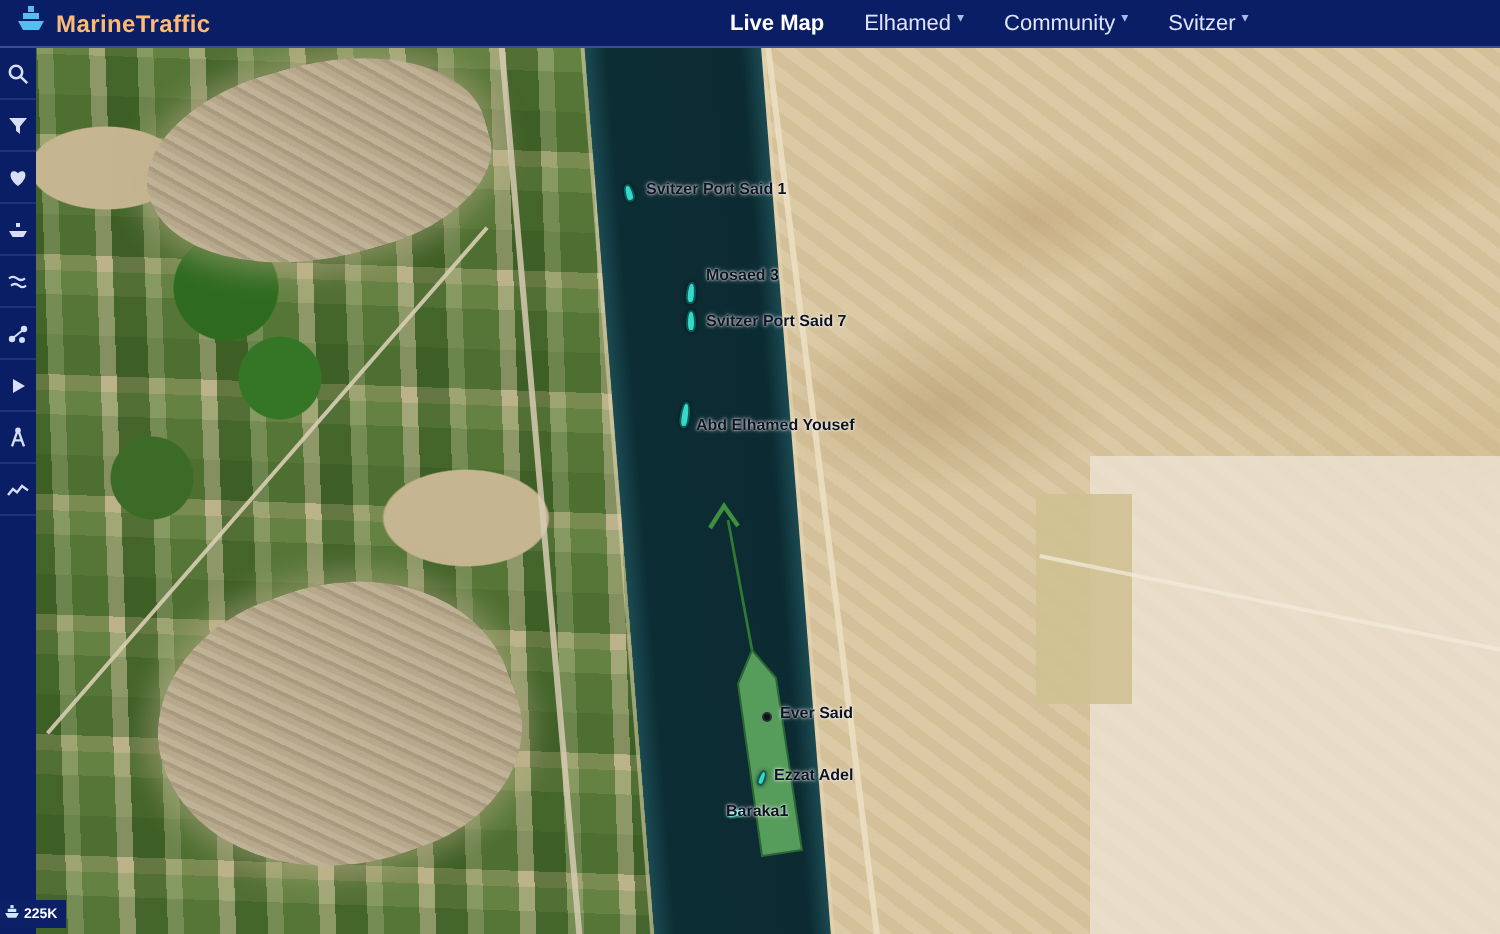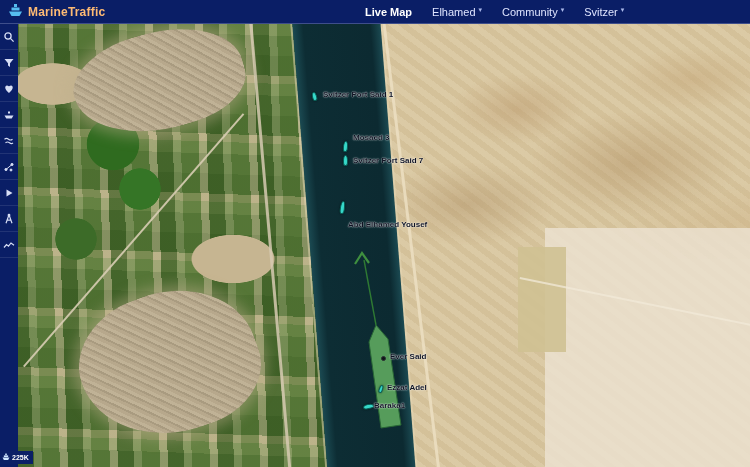--- a/index.html
+++ b/index.html
@@ -231,20 +231,20 @@
 
       <div class="vdot" id="eg-dot" style="left: 363px; top: 332px;"></div>
       <div class="vlabel" id="eg-label" style="left: 372px; top: 328px;">Ever Said</div>
     <div class="vmarker" style="left: 294px; top: 68px; width: 5px; height: 9px; transform: rotate(-15deg);"></div>
         <div class="vlabel" style="left: 305px; top: 66px;">Svitzer Port Said 1</div>
         <div class="vmarker" style="left: 325px; top: 117px; width: 5px; height: 11px; transform: rotate(5deg);"></div>
         <div class="vlabel" style="left: 335px; top: 109px;">Mosaed 3</div>
         <div class="vmarker" style="left: 325px; top: 131px; width: 5px; height: 11px; transform: rotate(0deg);"></div>
         <div class="vlabel" style="left: 335px; top: 132px;">Svitzer Port Said 7</div>
         <div class="vmarker" style="left: 322px; top: 177px; width: 5px; height: 13px; transform: rotate(8deg);"></div>
-        <div class="vlabel" style="left: 330px; top: 184px; margin-top: 12px;">Abd Elhamed Yousef</div>
+        <div class="vlabel" style="left: 330px; top: 184px;">Abd Elhamed Yousef</div>
         <div class="vmarker" style="left: 361px; top: 361px; width: 4px; height: 8px; transform: rotate(20deg);"></div>
         <div class="vlabel" style="left: 369px; top: 359px; text-align: right;">Ezzat Adel</div>
         <div class="vmarker" style="left: 345px; top: 380px; width: 11px; height: 5px; transform: rotate(-10deg);"></div>
-        <div class="vlabel" style="left: 356px; top: 377px;">Baraka1</div>
+        <div class="vlabel" style="left: 345px; top: 377px;">Baraka1</div>
       </div>
   </div>
 </div>
 
 </body></html>

